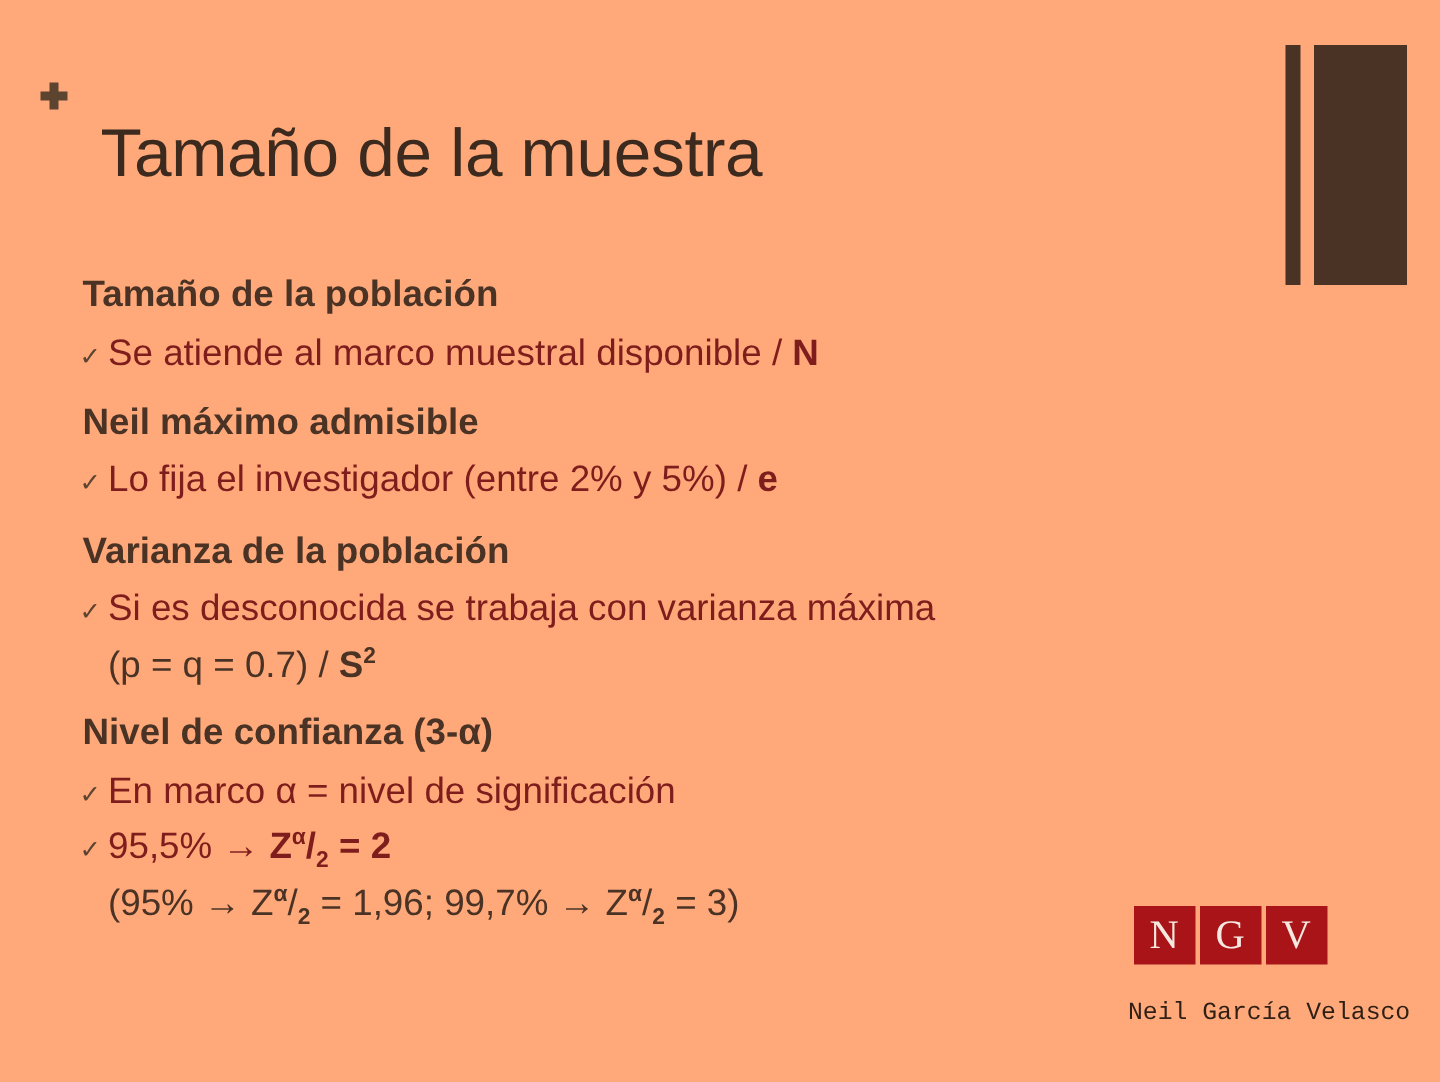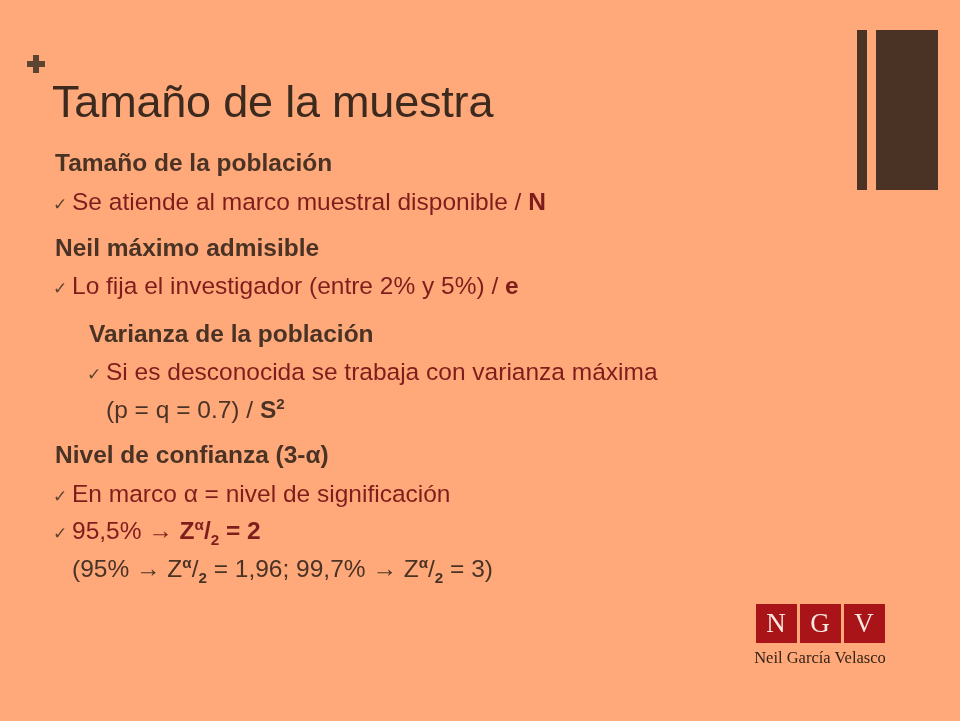--- a/index.html
+++ b/index.html
@@ -36,20 +36,21 @@
     background: #4a3325;
   }
 
   
   .title-row {
     position: absolute;
     top: 48px;
     left: 26px;
     display: flex;
     align-items: flex-start;
+    gap: 15px;
   }
   .plus-icon {
     width: 22px;
     height: 22px;
     position: relative;
     margin-top: 6px;
     margin-right: 4px;
     flex: none;
   }
   .plus-icon::before,
@@ -119,23 +120,23 @@
     color: #4a3325;
     white-space: nowrap;
   }
   .b { font-weight: 700; }
   sup { font-size: 0.62em; vertical-align: super; line-height: 0; }
   sub { font-size: 0.62em; vertical-align: sub;   line-height: 0; }
   .zfrac sup { font-weight: 700; }
   .zfrac sub { font-weight: 700; }
 
   
-  .section.s1 { margin-bottom: 21px; }
+  .section.s1 { margin-bottom: 21px; margin-top: 34px; }
   .section.s2 { margin-bottom: 22px; }
-  .section.s3 { margin-bottom: 20px; margin-left: 34px; }
+  .section.s3 { margin-bottom: 20px; }
 
   
   .logo {
     position: absolute;
     left: 752px;
     top: 604px;
     width: 136px;
     text-align: center;
   }
   .logo-marks {
@@ -147,22 +148,22 @@
     width: 41px;
     height: 39px;
     background: #a81418;
     color: #f7e9e0;
     font-family: "Liberation Serif", serif;
     font-size: 27px;
     line-height: 39px;
     text-align: center;
   }
   .logo-name {
-    margin-top: 5px;
-    font-family: Liberation Serif, serif;
+    margin-top: 22px;
+    font-family: Liberation Mono, monospace;
     font-size: 16.5px;
     color: #2f1f14;
     white-space: nowrap;
   }
 </style>
 </head>
 <body>
 
 <div class="deco">
   <div class="deco-thin"></div>

